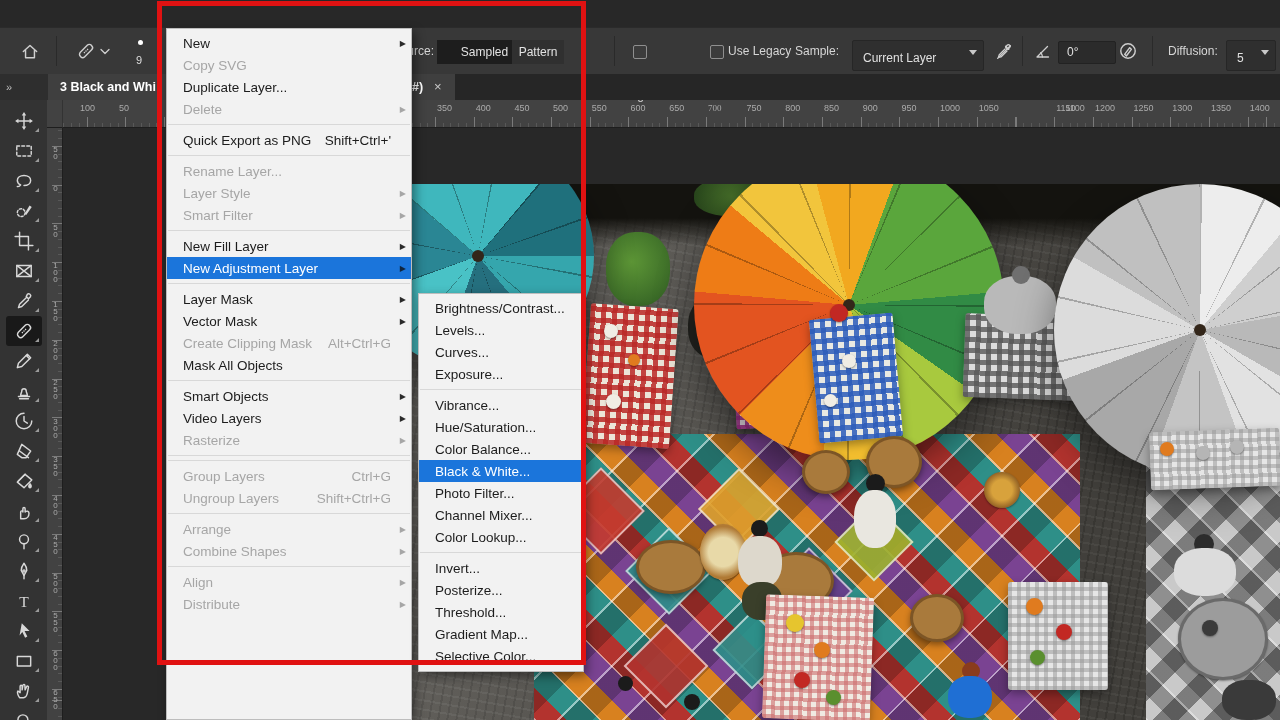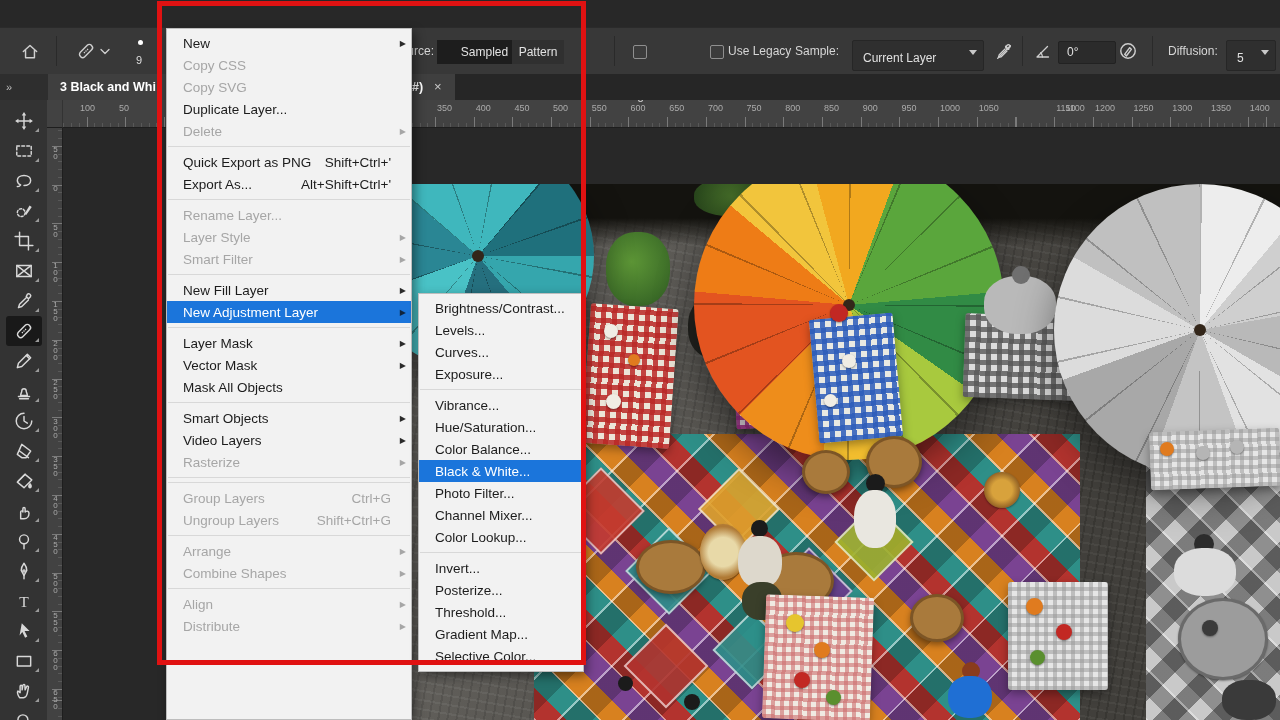--- a/index.html
+++ b/index.html
@@ -276,21 +276,21 @@
   <div id="hruler">
       <span class="hlab" style="left: 18px;">100</span>
       <span class="hlab" style="left: 57px;">50</span>
       <span class="hlab" style="left: 375px;">350</span>
       <span class="hlab" style="left: 413.7px;">400</span>
       <span class="hlab" style="left: 452.4px;">450</span>
       <span class="hlab" style="left: 491.1px;">500</span>
       <span class="hlab" style="left: 529.8px;">550</span>
       <span class="hlab" style="left: 568.5px;">600</span>
       <span class="hlab" style="left: 607.2px;">650</span>
-      <span class="hlab" style="left: 645.9px;">700</span>
+      <span class="hlab" style="left: 645.9px; font-family: Liberation Serif, serif;">700</span>
       <span class="hlab" style="left: 684.6px;">750</span>
       <span class="hlab" style="left: 723.3px;">800</span>
       <span class="hlab" style="left: 762px;">850</span>
       <span class="hlab" style="left: 800.7px;">900</span>
       <span class="hlab" style="left: 839.4px;">950</span>
       <span class="hlab" style="left: 878.1px;">1000</span>
       <span class="hlab" style="left: 916.8px;">1050</span>
       <span class="hlab" style="left: 955.5px; margin-left: 48px;">1100</span>
       <span class="hlab" style="left: 994.2px;">1150</span>
       <span class="hlab" style="left: 1032.9px;">1200</span>
@@ -440,41 +440,34 @@
         </svg>
       </div>
     </div>
 
   <div id="layer-menu" class="menu-panel">
       <div class="m-item">
         <span>New</span>
         <span class="arr">▶</span>
       </div>
       <div class="m-item disabled">
-        <span>Copy CSS</span>
-      </div>
-      <div class="m-item disabled">
         <span>Copy SVG</span>
       </div>
       <div class="m-item">
         <span>Duplicate Layer...</span>
       </div>
       <div class="m-item disabled">
         <span>Delete</span>
         <span class="arr">▶</span>
       </div>
       <div class="msep"></div>
       <div class="m-item">
         <span>Quick Export as PNG</span>
         <span class="sc">Shift+Ctrl+'</span>
       </div>
-      <div class="m-item">
-        <span>Export As...</span>
-        <span class="sc">Alt+Shift+Ctrl+'</span>
-      </div>
       <div class="msep"></div>
       <div class="m-item disabled">
         <span>Rename Layer...</span>
       </div>
       <div class="m-item disabled">
         <span>Layer Style</span>
         <span class="arr">▶</span>
       </div>
       <div class="m-item disabled">
         <span>Smart Filter</span>
@@ -491,20 +484,24 @@
       </div>
       <div class="msep"></div>
       <div class="m-item">
         <span>Layer Mask</span>
         <span class="arr">▶</span>
       </div>
       <div class="m-item">
         <span>Vector Mask</span>
         <span class="arr">▶</span>
       </div>
+      <div class="m-item disabled">
+        <span>Create Clipping Mask</span>
+        <span class="sc">Alt+Ctrl+G</span>
+      </div>
       <div class="m-item">
         <span>Mask All Objects</span>
       </div>
       <div class="msep"></div>
       <div class="m-item">
         <span>Smart Objects</span>
         <span class="arr">▶</span>
       </div>
       <div class="m-item">
         <span>Video Layers</span>

